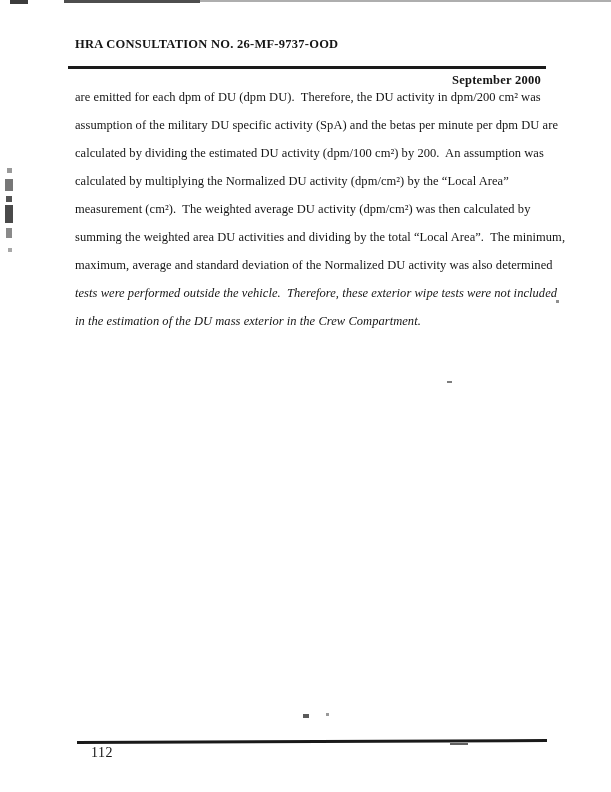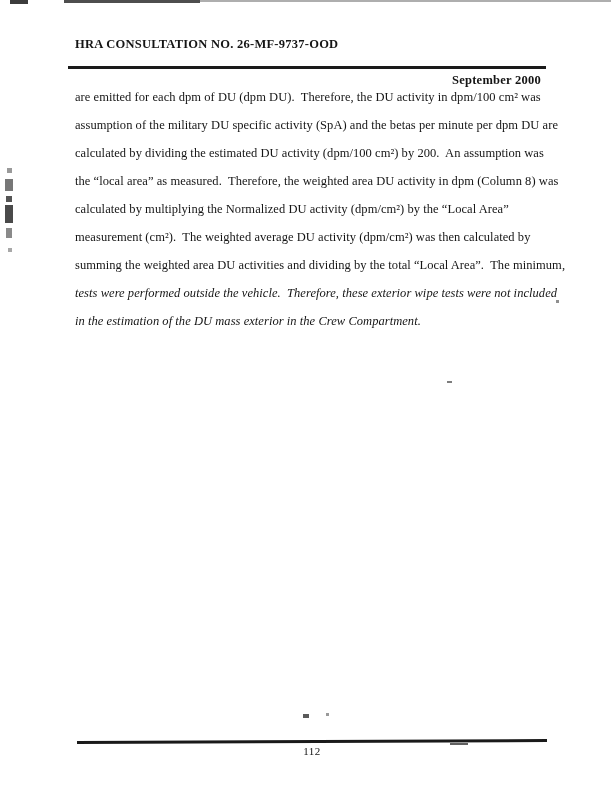--- a/index.html
+++ b/index.html
@@ -69,25 +69,24 @@
     position: absolute;
     left: 77px;
     top: 740px;
     width: 470px;
     height: 2.5px;
     background: #1a1a1a;
     transform: rotate(-0.25deg);
   }
   .page-number {
     position: absolute;
-    left: 77px;
+    left: 91px;
     top: 745px;
     width: 470px;
-    text-align: center;
-    font-size: 11px;
+    font-size: 14px;
     letter-spacing: 0.5px;
   }
 
   
   .artifact { position: absolute; }
   .a-top-dash   { left: 10px;  top: 0;    width: 18px;  height: 4px; background: #3c3c3c; }
   .a-top-bar    { left: 64px;  top: 0;    width: 136px; height: 3px; background: #4e4e4e; }
   .a-top-line   { left: 200px; top: 0;    width: 411px; height: 2px; background: #aeaeae; }
   .a-left-1 { left: 7px; top: 168px; width: 5px; height: 5px;  background: #9a9a9a; }
   .a-left-2 { left: 5px; top: 179px; width: 8px; height: 12px; background: #777777; }
@@ -119,27 +118,27 @@
   <div class="artifact a-dot-2"></div>
   <div class="artifact a-dot-3"></div>
   <div class="artifact a-dot-4"></div>
   <div class="artifact a-foot-dash"></div>
 
   <div class="header-title">HRA CONSULTATION NO. 26-MF-9737-OOD</div>
   <div class="header-date">September 2000</div>
   <div class="header-rule"></div>
 
   <div class="body-paragraph">
-      <div class="line"><span>are emitted for each dpm of DU (dpm DU).  Therefore, the DU activity in dpm/100 cm² was</span></div>
+      <div class="line"><span>are emitted for each dpm of DU (dpm DU).  Therefore, the DU activity in dpm/200 cm² was</span></div>
       <div class="line"><span>assumption of the military DU specific activity (SpA) and the betas per minute per dpm DU are</span></div>
       <div class="line"><span>calculated by dividing the estimated DU activity (dpm/100 cm²) by 200.  An assumption was</span></div>
-      <div class="line"><span>the “local area” as measured.  Therefore, the weighted area DU activity in dpm (Column 8) was</span></div>
       <div class="line"><span>calculated by multiplying the Normalized DU activity (dpm/cm²) by the “Local Area”</span></div>
       <div class="line"><span>measurement (cm²).  The weighted average DU activity (dpm/cm²) was then calculated by</span></div>
       <div class="line"><span>summing the weighted area DU activities and dividing by the total “Local Area”.  The minimum,</span></div>
+      <div class="line"><span>maximum, average and standard deviation of the Normalized DU activity was also determined</span></div>
       <div class="line"><span class="it">tests were performed outside the vehicle.  Therefore, these exterior wipe tests were not included</span></div>
       <div class="line"><span class="it">in the estimation of the DU mass exterior in the Crew Compartment.</span></div>
     </div>
 
   <div class="footer-rule"></div>
   <div class="page-number">112</div>
 
 </div>
 
 </body></html>

